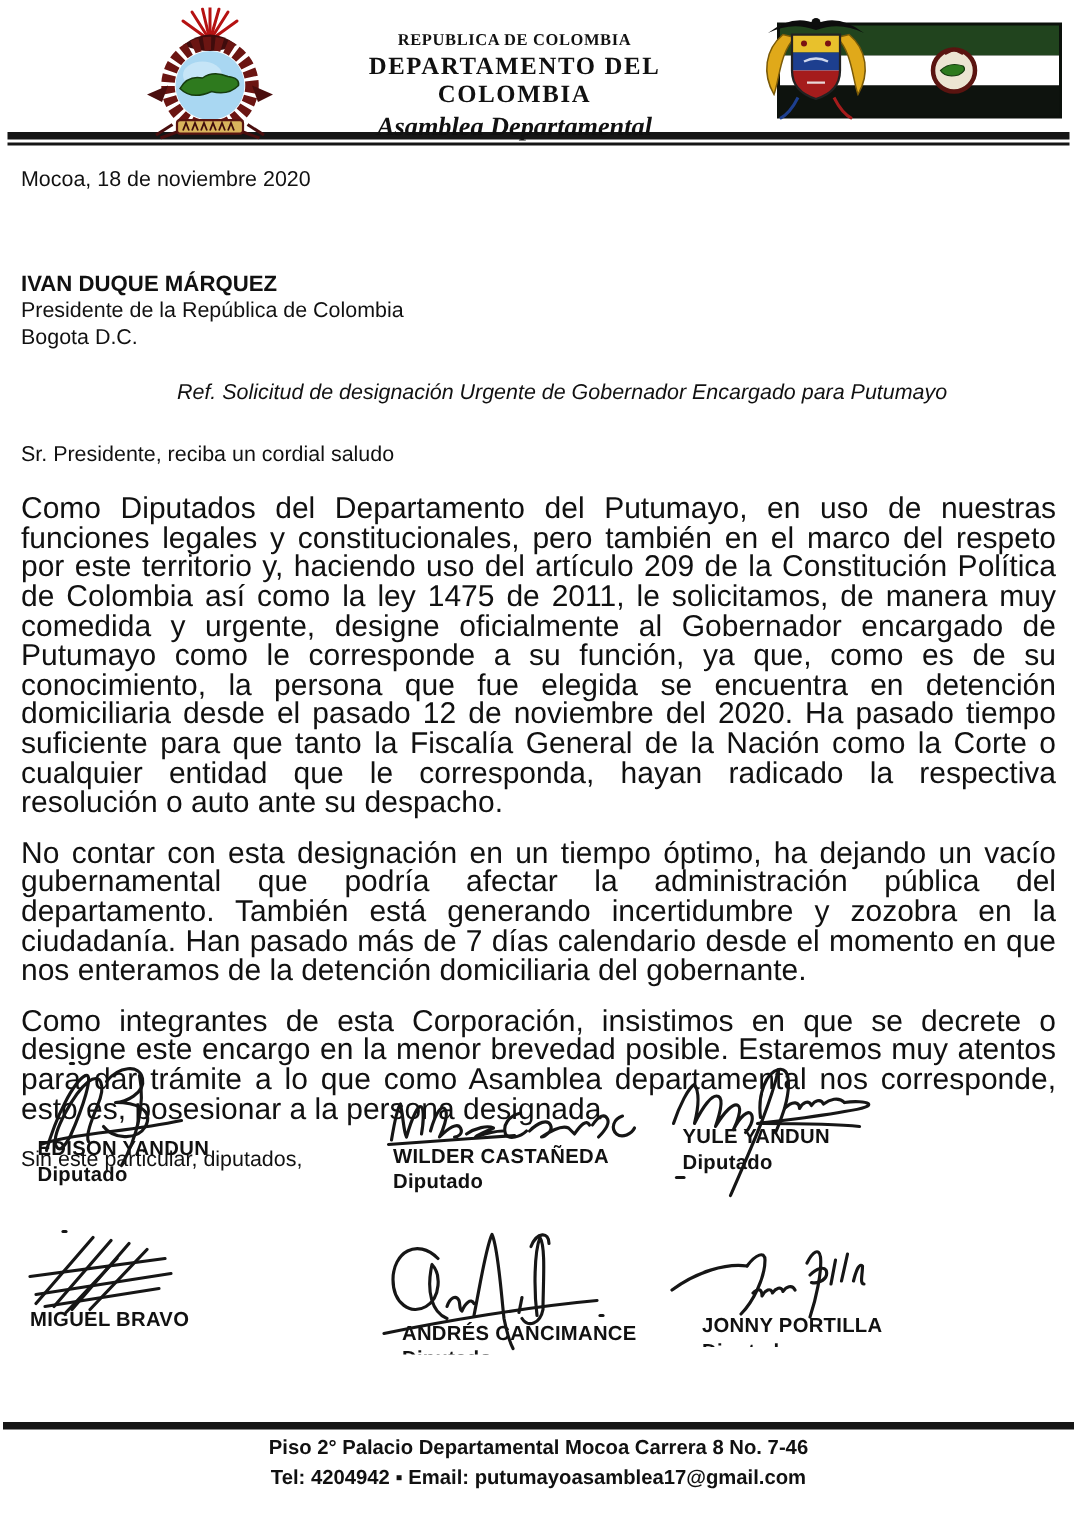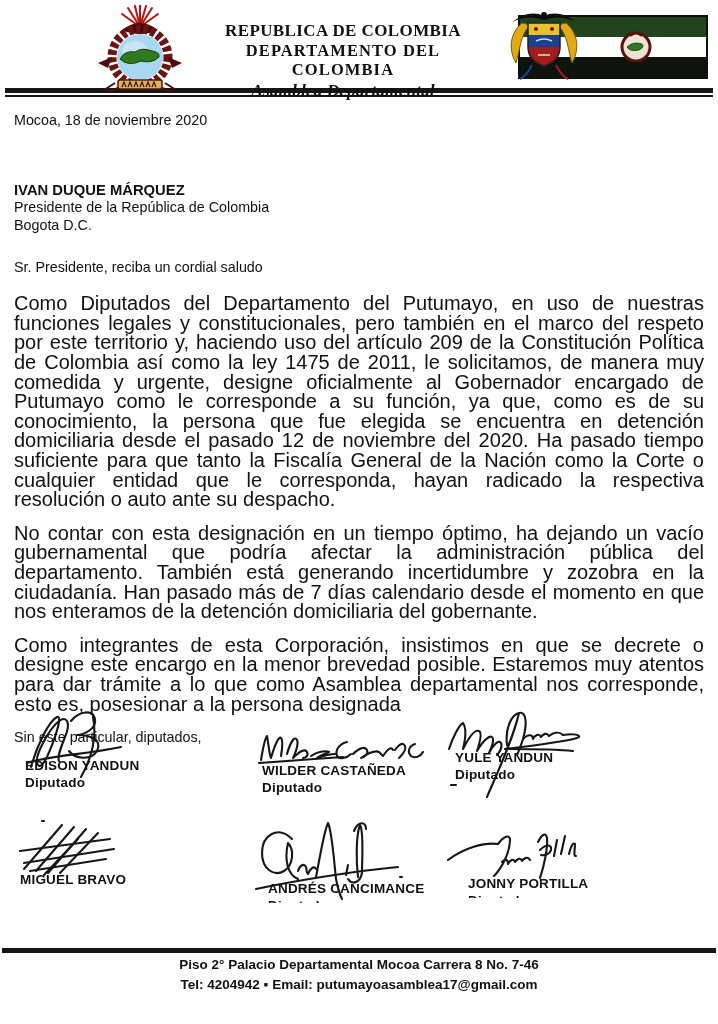--- a/index.html
+++ b/index.html
@@ -5,21 +5,21 @@
   html,body{margin:0;padding:0;background:#e8e8e8;}
   .page{
     width:718px;height:1024px;position:relative;background:#ffffff;
     font-family:"Liberation Sans",sans-serif;color:#111;overflow:hidden;
     margin:0 auto;box-sizing:border-box;
   }
   
   .header{display:flex;align-items:flex-start;padding:5px 6px 0 8px;height:88px;box-sizing:border-box;}
   .crest-left{width:124px;height:88px;margin-left:70px;flex:0 0 auto;}
   .header-text{flex:1;text-align:center;padding-top:16px;font-family:"Liberation Serif",serif;line-height:1.15;}
-  .h-republic{font-size:17px;font-weight:bold;letter-spacing:.4px;}
+  .h-republic{font-size:11px;font-weight:bold;letter-spacing:.4px;}
   .h-department{font-size:16.5px;font-weight:bold;letter-spacing:1.1px;margin-top:1px;}
   .h-assembly{font-size:17.5px;font-weight:bold;font-style:italic;margin-top:1px;}
   .emblem-right{width:228px;height:76px;margin-top:4px;flex:0 0 auto;}
   .rule-double{margin:0 5px;height:9px;border-top:5px solid #161616;border-bottom:2px solid #161616;box-sizing:border-box;}
   
   .date{margin:15px 14px 0;font-size:14.3px;}
   .recipient{margin:54px 14px 0;font-size:14.3px;line-height:17.4px;}
   .recipient .r-name{font-weight:bold;font-size:14.8px;}
   .ref{margin:20px 14px 0 118px;font-style:italic;font-size:14.3px;}
   .greeting{margin:25px 14px 0;font-size:14.3px;}
@@ -119,20 +119,21 @@
   <div class="rule-double"></div>
 
   <div class="date">Mocoa, 18 de noviembre 2020</div>
 
   <div class="recipient">
     <div class="r-name">IVAN DUQUE MÁRQUEZ</div>
     <div>Presidente de la República de Colombia</div>
     <div>Bogota D.C.</div>
   </div>
 
+  <div class="ref">Ref. Solicitud de designación Urgente de Gobernador Encargado para Putumayo</div>
   <div class="greeting">Sr. Presidente, reciba un cordial saludo</div>
 
   <p class="body-par">Como Diputados del Departamento del Putumayo, en uso de nuestras funciones legales y constitucionales, pero también en el marco del respeto por este territorio y, haciendo uso del artículo 209 de la Constitución Política de Colombia así como la ley 1475 de 2011, le solicitamos, de manera muy comedida y urgente, designe oficialmente al Gobernador encargado de Putumayo como le corresponde a su función, ya que, como es de su conocimiento,  la persona que fue elegida se encuentra en detención domiciliaria desde el pasado 12 de noviembre del 2020. Ha pasado tiempo suficiente para que tanto la Fiscalía General de la Nación como la Corte o cualquier entidad que le corresponda, hayan radicado la respectiva resolución o auto ante su despacho.</p>
   <p class="body-par">No contar con esta designación en un tiempo óptimo, ha dejando un vacío gubernamental que podría afectar la administración pública del departamento. También está generando incertidumbre y zozobra en la ciudadanía. Han pasado más de 7 días calendario desde el momento en que nos enteramos de la detención domiciliaria del gobernante.</p>
   <p class="body-par">Como integrantes de esta Corporación, insistimos en que se decrete o designe este encargo en la menor brevedad posible. Estaremos muy atentos para dar trámite a lo que como Asamblea departamental nos corresponde, esto es, posesionar a la persona designada</p>
 
   <div class="closing">Sin este particular, diputados,</div>
 
   <div class="sig" id="sig-edison">
     <svg class="sig-svg" width="118" height="78" viewBox="0 0 118 78">

